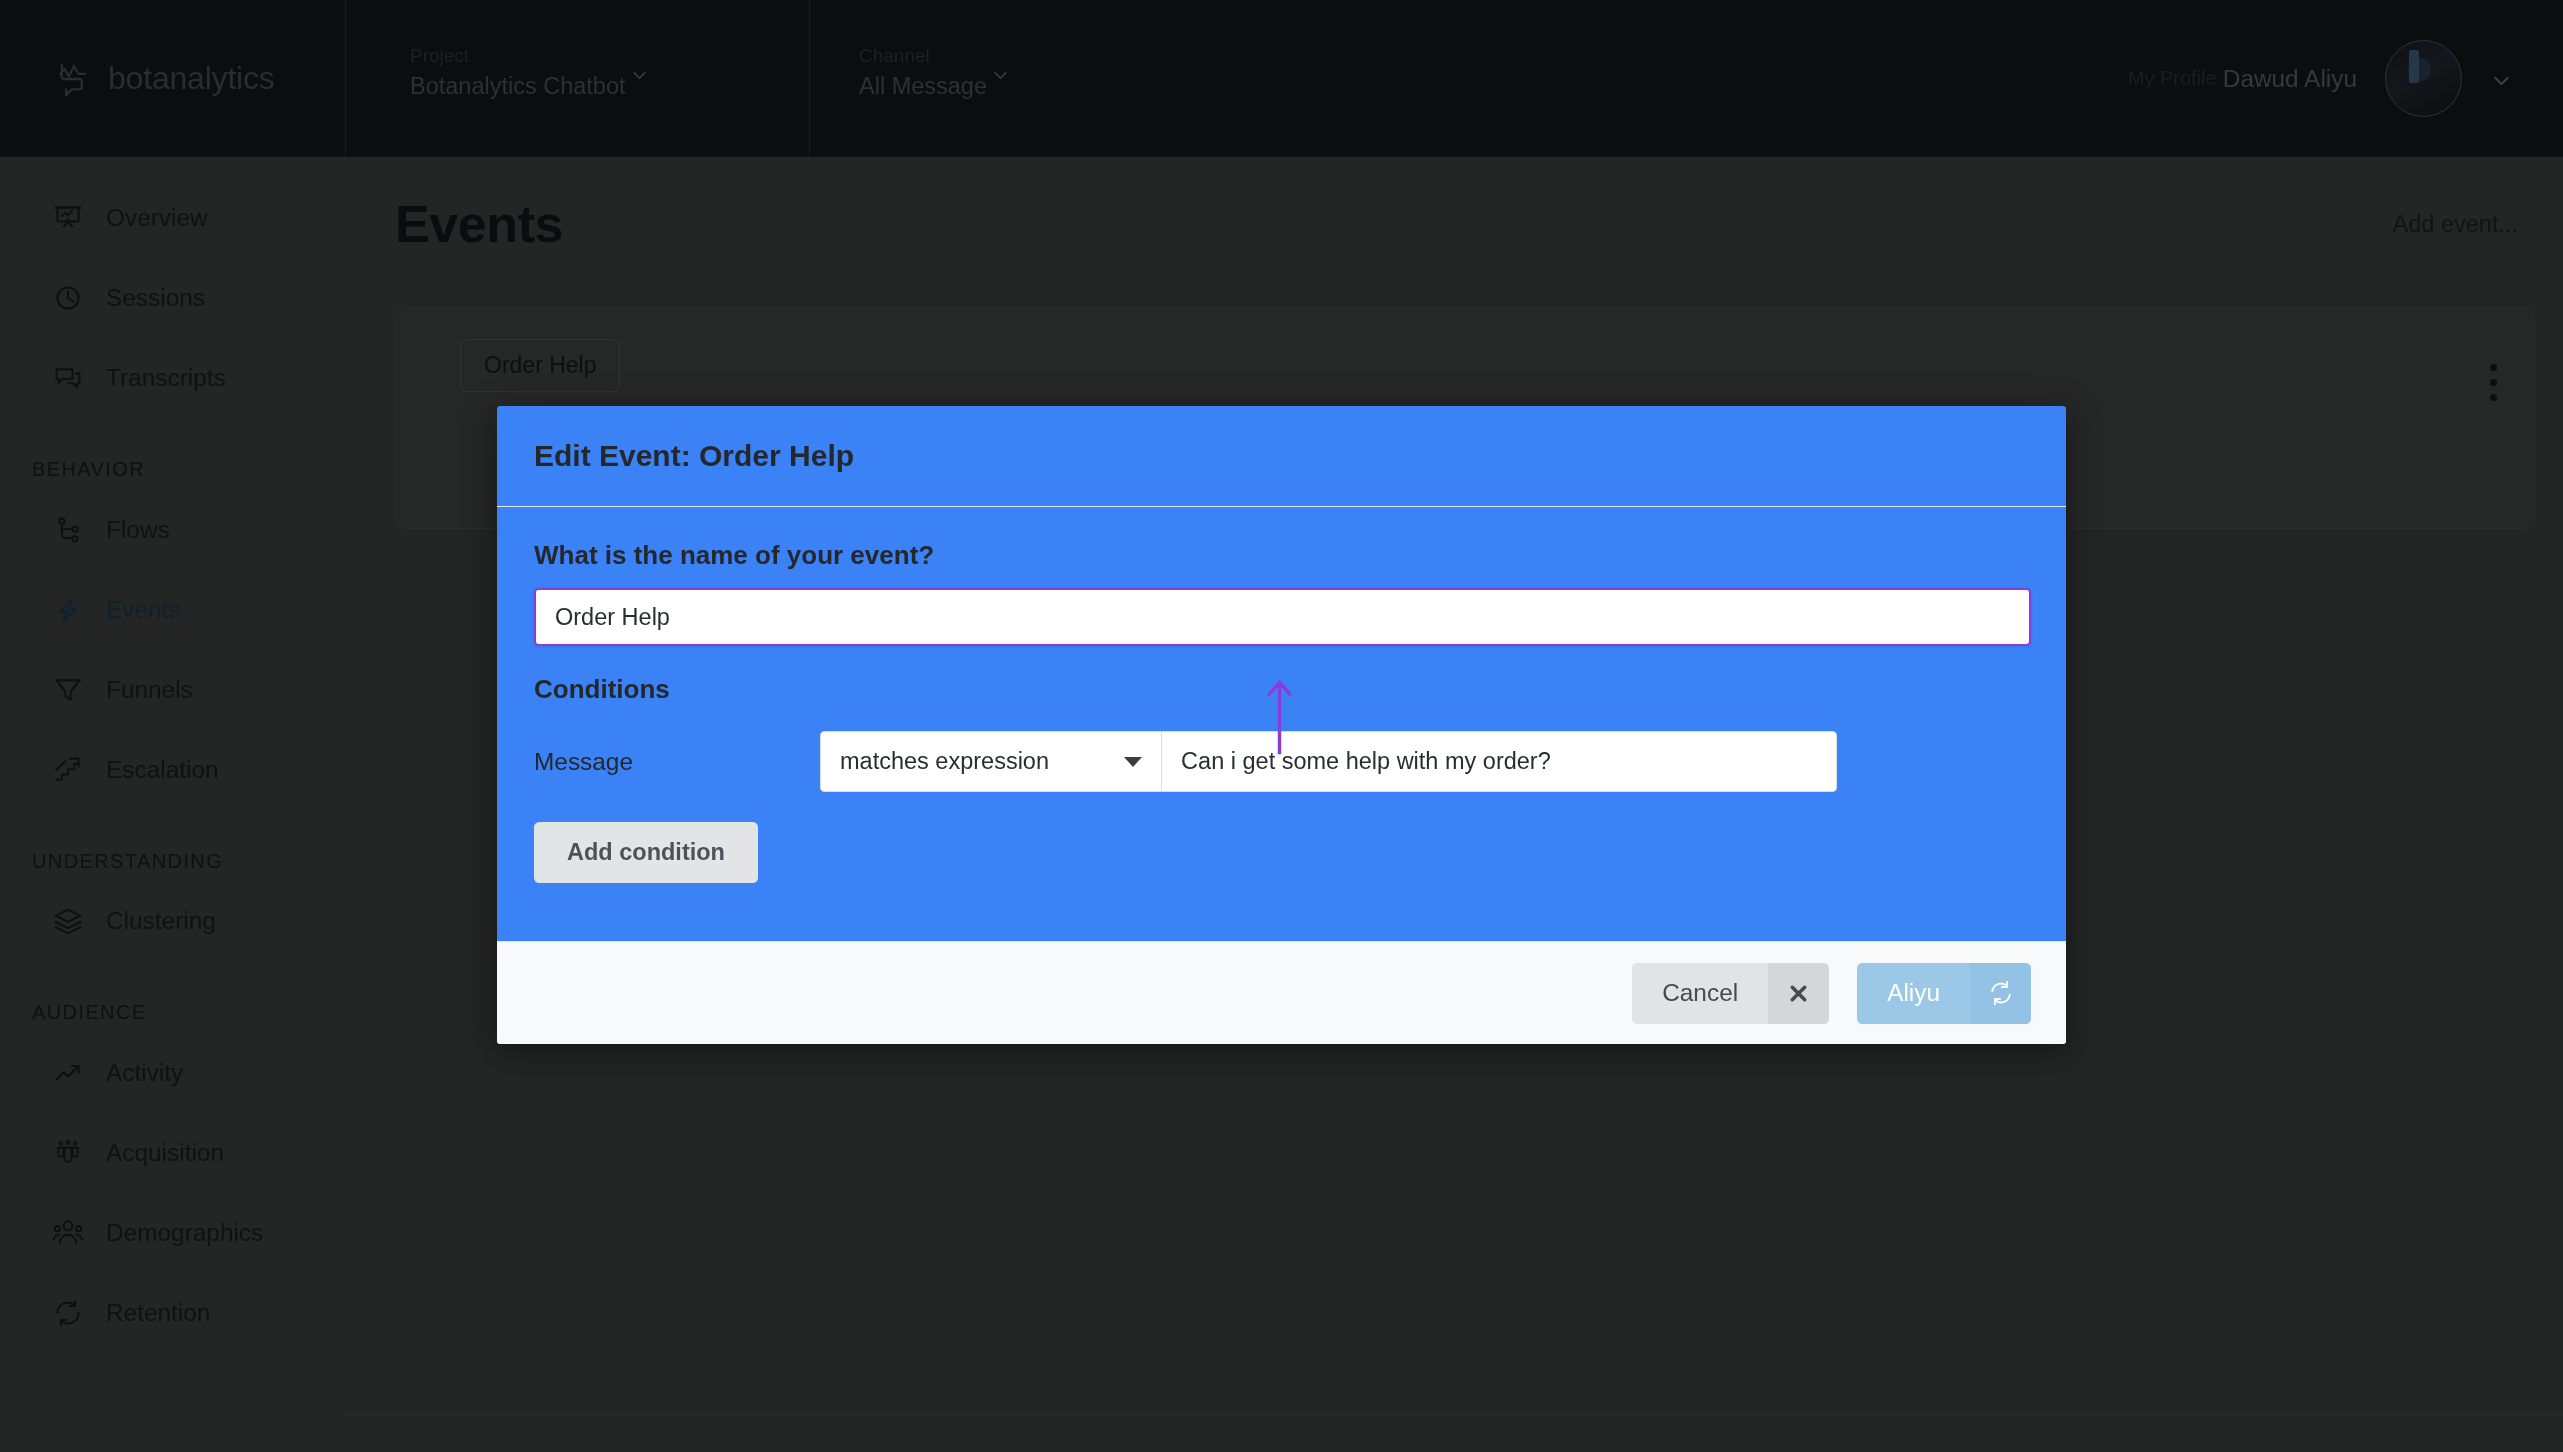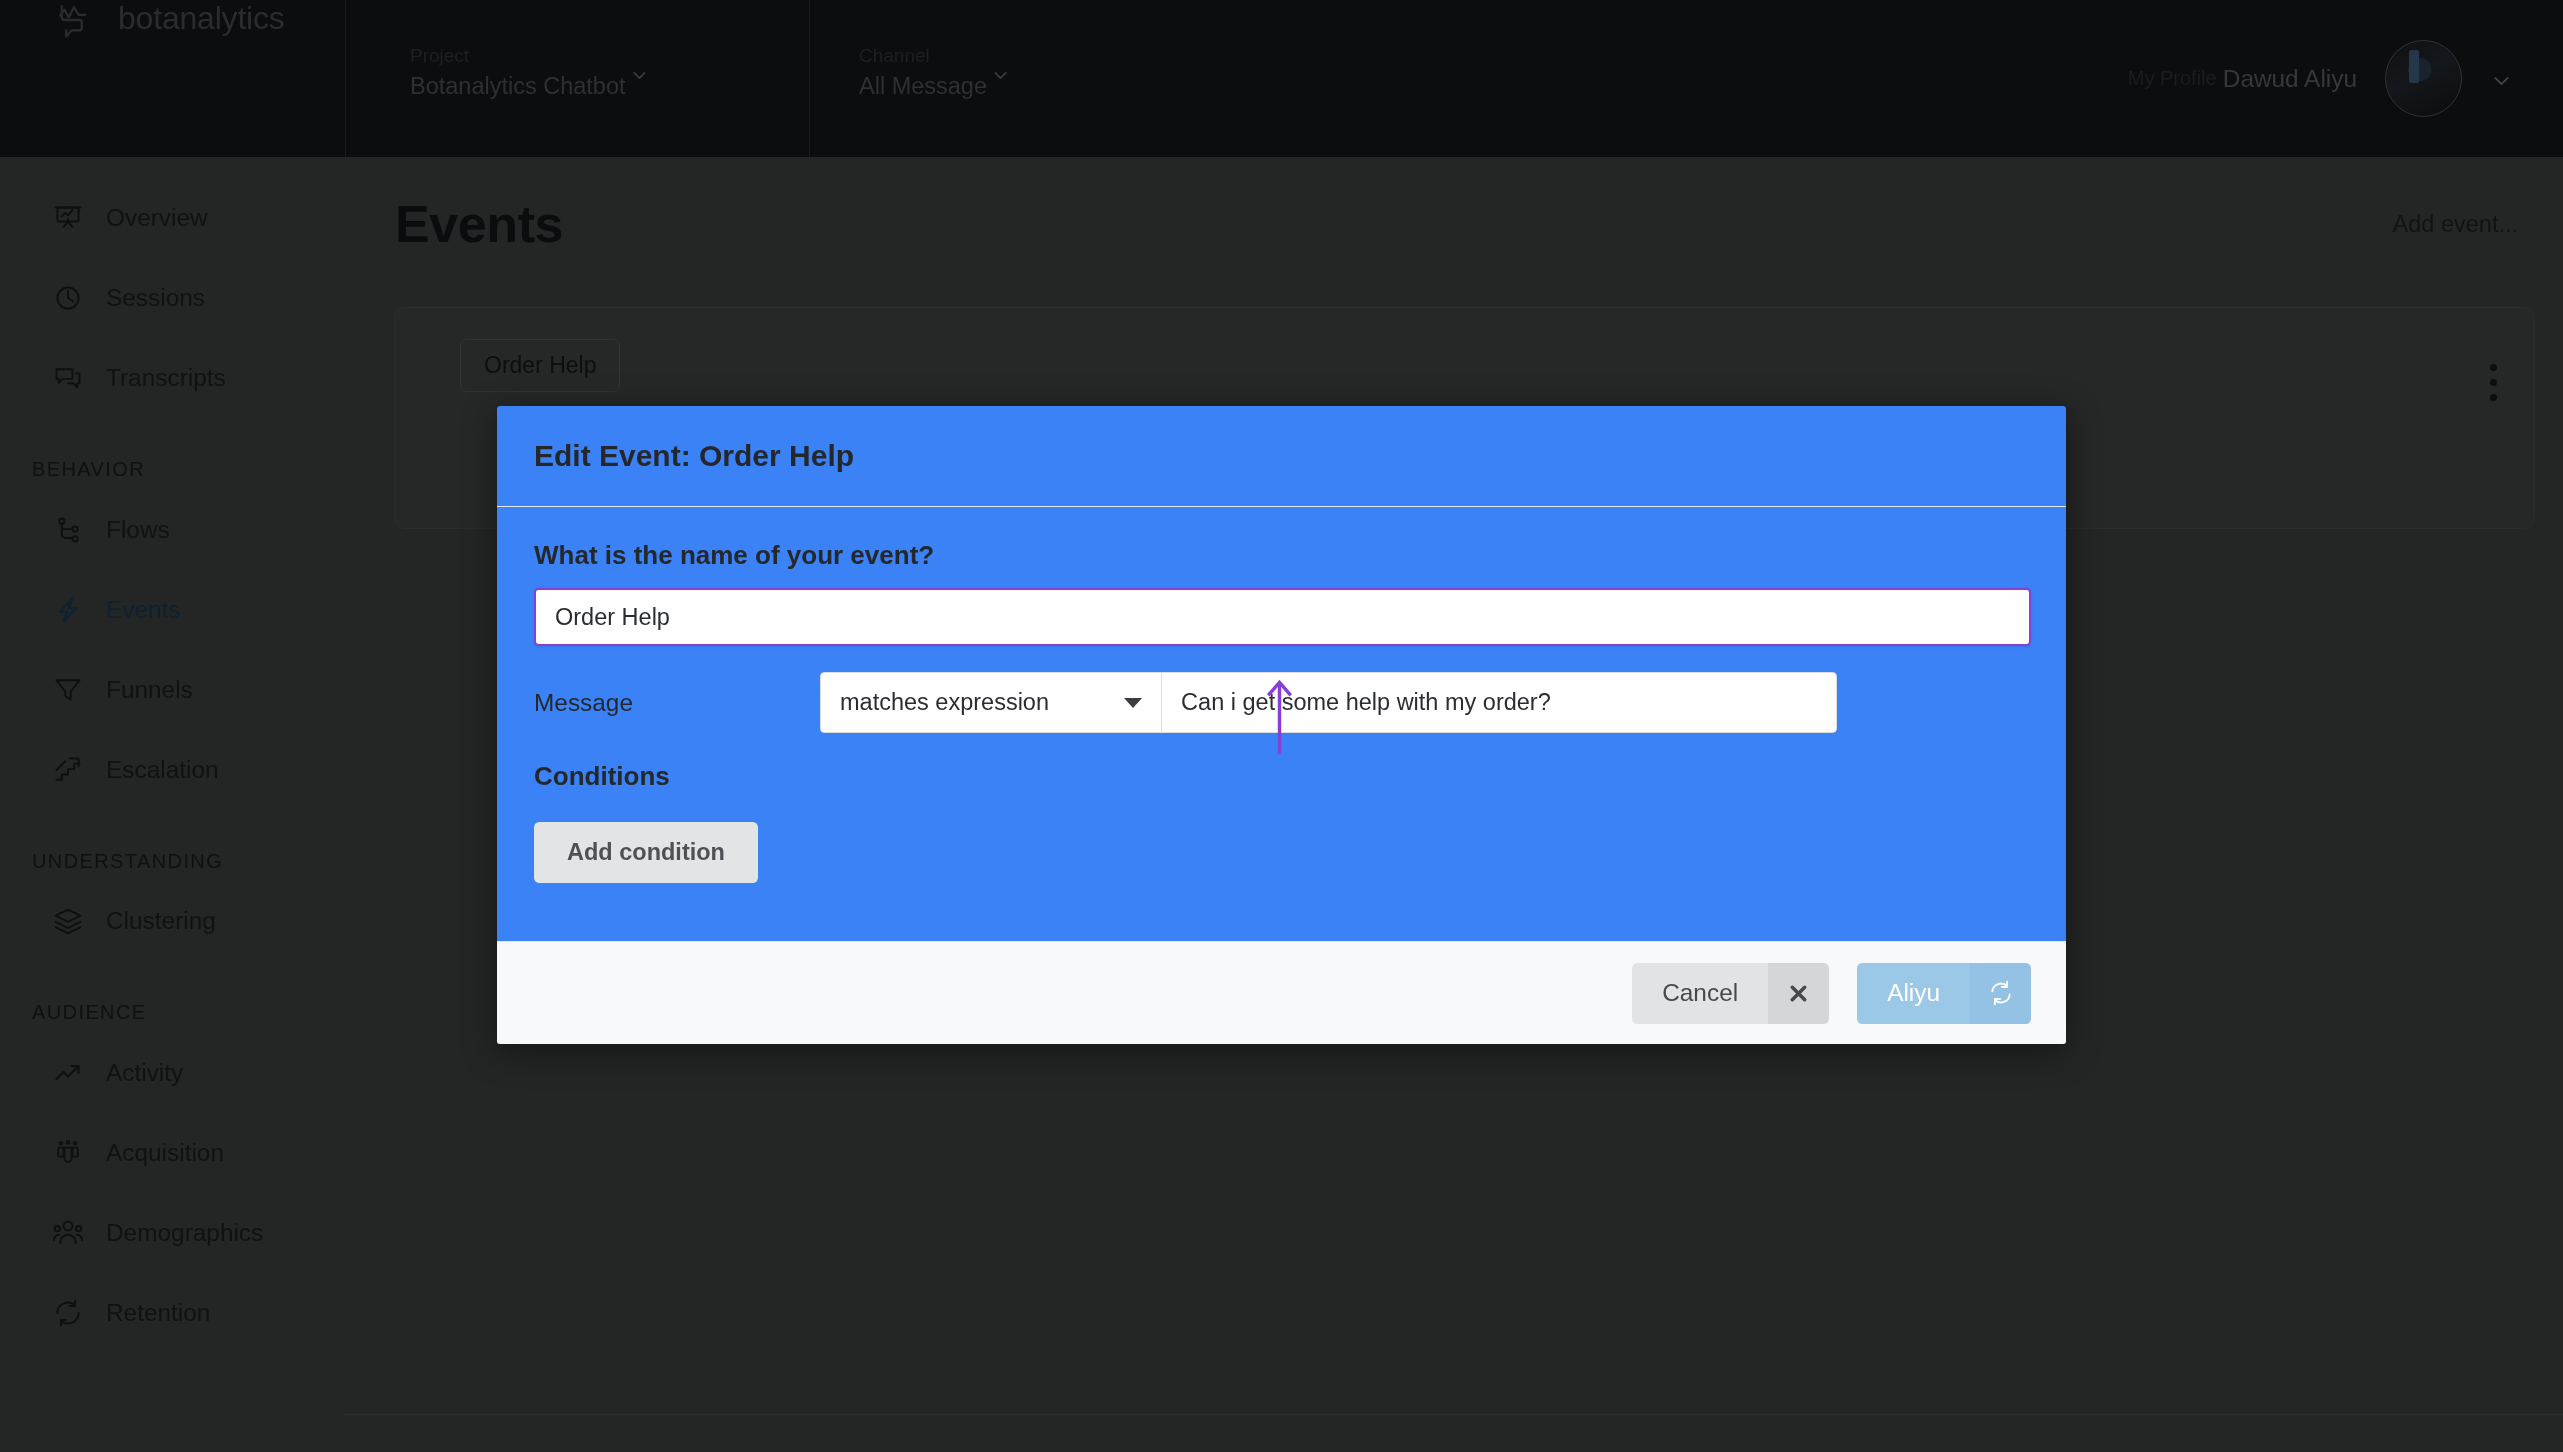--- a/index.html
+++ b/index.html
@@ -21,22 +21,22 @@
     position: absolute; top: 0; left: 0; right: 0; height: 157px;
     background: #0c0d0e;
     display: flex; align-items: center;
   }
   .topbar-divider {
     position: absolute; top: 0; bottom: 0; width: 0.9px;
     background: #1a1b1c;
   }
   #logo-block {
     width: 345px; height: 157px;
-    display: flex; padding-left: 54px;
-    gap: 24px;
+    display: flex; align-items: center; padding-left: 54px;
+    gap: 14px;
   }
   #logo-mark { width: 40px; height: 40px; flex: none; }
   #logo-text {
     font-size: 32px; color: #2b2c2d; letter-spacing: -0.2px;
     font-family: "Liberation Sans", sans-serif;
   }
   .topbar-select {
     position: absolute;
     display: flex; align-items: center; gap: 4px;
   }
@@ -412,32 +412,32 @@
   <div id="modal-header">
     <span id="modal-title">Edit Event: Order Help</span>
   </div>
 
   <div id="modal-body">
 
     <div class="form-label">What is the name of your event?</div>
 
     <div id="name-input" placeholder="Event name">Order Help</div>
 
+    <div id="conditions-title">Conditions</div>
+
     <div id="condition-row">
       <span id="condition-label">Message</span>
 
       <div id="op-select">
         <span>matches expression</span>
         <span id="op-caret"></span>
       </div>
 
       <div id="value-input" placeholder="Value">Can i get some help with my order?</div>
     </div>
-
-    <div id="conditions-title">Conditions</div>
 
     <button id="add-condition">Add condition</button>
   </div>
 
   <div id="modal-footer">
 
     <div class="split-btn" id="cancel-btn">
       <span class="lbl">Cancel</span>
       <span class="ic">
         <svg viewBox="0 0 26 26" width="23" height="23" stroke="#46494d" stroke-width="4" stroke-linecap="round" fill="none">

